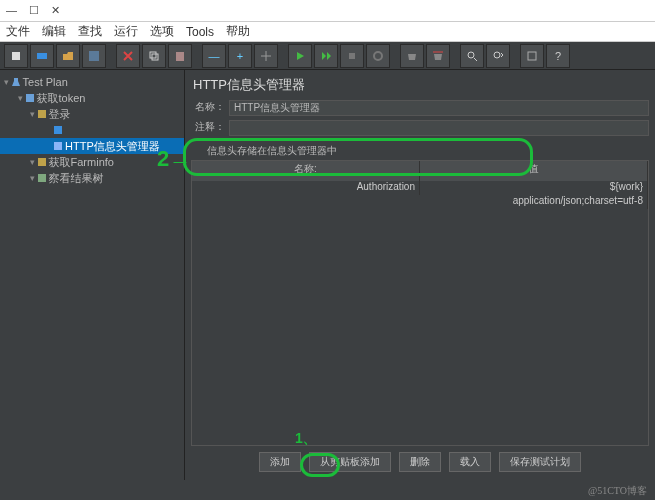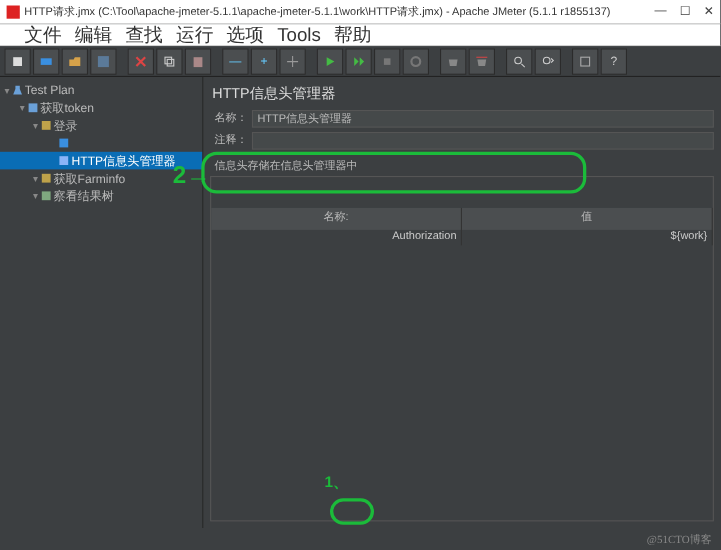--- a/index.html
+++ b/index.html
@@ -2,57 +2,53 @@
 <html><head>
 <meta charset="utf-8">
 <style>
 * { margin: 0; padding: 0; box-sizing: border-box; font-family: "Microsoft YaHei", sans-serif; }
 html, body { width: 655px; height: 500px; overflow: hidden; background: #3c3f41; }
 .titlebar { height: 22px; background: #fff; display: flex; align-items: center; padding: 0 6px; font-size: 10px; color: #333; border-bottom: 1px solid #ccc; }
 .titlebar .left { display: flex; align-items: center; gap: 4px; flex: 1; }
 .titlebar .icon-app { width: 12px; height: 12px; background: #d22; display: inline-block; }
 .winbtns { display: flex; gap: 12px; font-size: 11px; color: #444; }
 .winbtns span { cursor: default; }
-.menubar { height: 20px; background: #fff; display: flex; align-items: center; padding: 0 22px; font-size: 17px; color: #333; gap: 12px; border-bottom: 1px solid #ccc; }
+.menubar { height: 20px; background: #fff; display: flex; align-items: center; padding: 0 6px; font-size: 12px; color: #333; gap: 12px; border-bottom: 1px solid #ccc; }
 .toolbar { height: 28px; background: #3c3f41; display: flex; align-items: center; padding: 2px 4px; gap: 2px; border-bottom: 1px solid #222; }
 .tbtn { width: 24px; height: 24px; background: #4b4e50; border: 1px solid #2b2b2b; display: flex; align-items: center; justify-content: center; font-size: 11px; color: #bbb; }
 .tsep { width: 6px; }
 .main { display: flex; height: 410px; }
 .tree { width: 185px; background: #3c3f41; border-right: 1px solid #222; padding: 4px 0; font-size: 11px; color: #bbb; overflow: hidden; }
 .tree-row { display: flex; align-items: center; height: 16px; padding: 0 4px; gap: 2px; white-space: nowrap; }
 .tree-row.sel { background: #0a6db5; color: #fff; }
 .ticon { width: 10px; height: 10px; display: inline-block; }
 .tind { display: inline-block; }
 .content { flex: 1; background: #3c3f41; display: flex; flex-direction: column; padding: 6px; position: relative; }
 .panel-title { font-size: 13px; color: #ddd; margin-bottom: 6px; padding-left: 2px; }
 .formrow { display: flex; align-items: flex-start; font-size: 10px; color: #bbb; margin-bottom: 4px; }
 .formrow label { width: 34px; text-align: right; margin-right: 4px; }
 .formrow .inp { flex: 1; height: 16px; background: #45494a; border: 1px solid #555; color: #bbb; padding: 0 4px; font-size: 10px; }
-.section-label { font-size: 10px; color: #bbb; margin: 4px 0 2px 4px; }
+.section-label { font-size: 10px; color: #bbb; margin: 4px 0 2px 16px; }
 .table-wrap { border: 1px solid #555; flex: 1; background: #3c3f41; display: flex; flex-direction: column; }
-.thead { display: flex; height: 20px; background: #4b4e50; font-size: 10px; color: #bbb; margin-top: 28px; }
+.thead { display: flex; height: 20px; background: #4b4e50; font-size: 10px; color: #bbb; }
 .thead .th { flex: 1; border-right: 1px solid #333; padding: 1px 4px; text-align: center; }
 .tbody { flex: 1; position: relative; text-align: right; }
 .trow { display: flex; height: 14px; font-size: 10px; color: #ccc; }
 .trow .td { flex: 1; border-right: 1px solid #333; padding: 0 4px; }
 .btnrow { display: flex; justify-content: center; gap: 8px; padding: 6px 0 2px 0; }
 .btn { height: 20px; padding: 0 10px; background: #4b4e50; border: 1px solid #666; color: #ccc; font-size: 10px; display: flex; align-items: center; }
 .watermark { position: absolute; right: 8px; bottom: 2px; font-size: 10px; color: #888; font-family: Liberation Serif, serif; }
 .annot { position: absolute; pointer-events: none; }
 .annot1 { border: 3px solid #1bbb3a; border-radius: 14px; }
 .annot-arrow { color: #1bbb3a; font-size: 22px; font-weight: bold; }
 </style>
 </head>
 <body>
 
 <div class="titlebar">
-  <div class="left">
-    <span class="icon-app"></span>
-    <span>HTTP请求.jmx (C:\Tool\apache-jmeter-5.1.1\apache-jmeter-5.1.1\work\HTTP请求.jmx) - Apache JMeter (5.1.1 r1855137)</span>
-  </div>
   <div class="winbtns">
     <span>—</span>
     <span>☐</span>
     <span>✕</span>
   </div>
 </div>
 
 <div class="menubar">
   <span>文件</span>
   <span>编辑</span>
@@ -240,24 +236,32 @@
       <div class="thead">
         <div class="th">名称:</div>
         <div class="th">值</div>
       </div>
       <div class="tbody" id="tbody">
           <div class="trow">
             <div class="td">Authorization</div>
             <div class="td">${work}</div>
           </div>
           <div class="trow">
+            <div class="td">application/json;charset=utf-8</div>
           </div>
         </div>
     </div>
 
+    <div class="btnrow">
+      <div class="btn">添加</div>
+      <div class="btn">从剪贴板添加</div>
+      <div class="btn">删除</div>
+      <div class="btn">载入</div>
+      <div class="btn">保存测试计划</div>
+    </div>
 
     <div class="annot annot1" style="left:-2px;top:68px;width:350px;height:38px;"></div>
     <div class="annot annot-arrow" style="left:-28px;top:76px;">2→</div>
     <div class="annot annot-arrow" style="left:110px;bottom:32px;font-size:14px;">1、</div>
     <div class="annot annot1" style="left:115px;bottom:3px;width:40px;height:24px;"></div>
   </div>
 </div>
 
 <div class="watermark">@51CTO博客</div>
 

